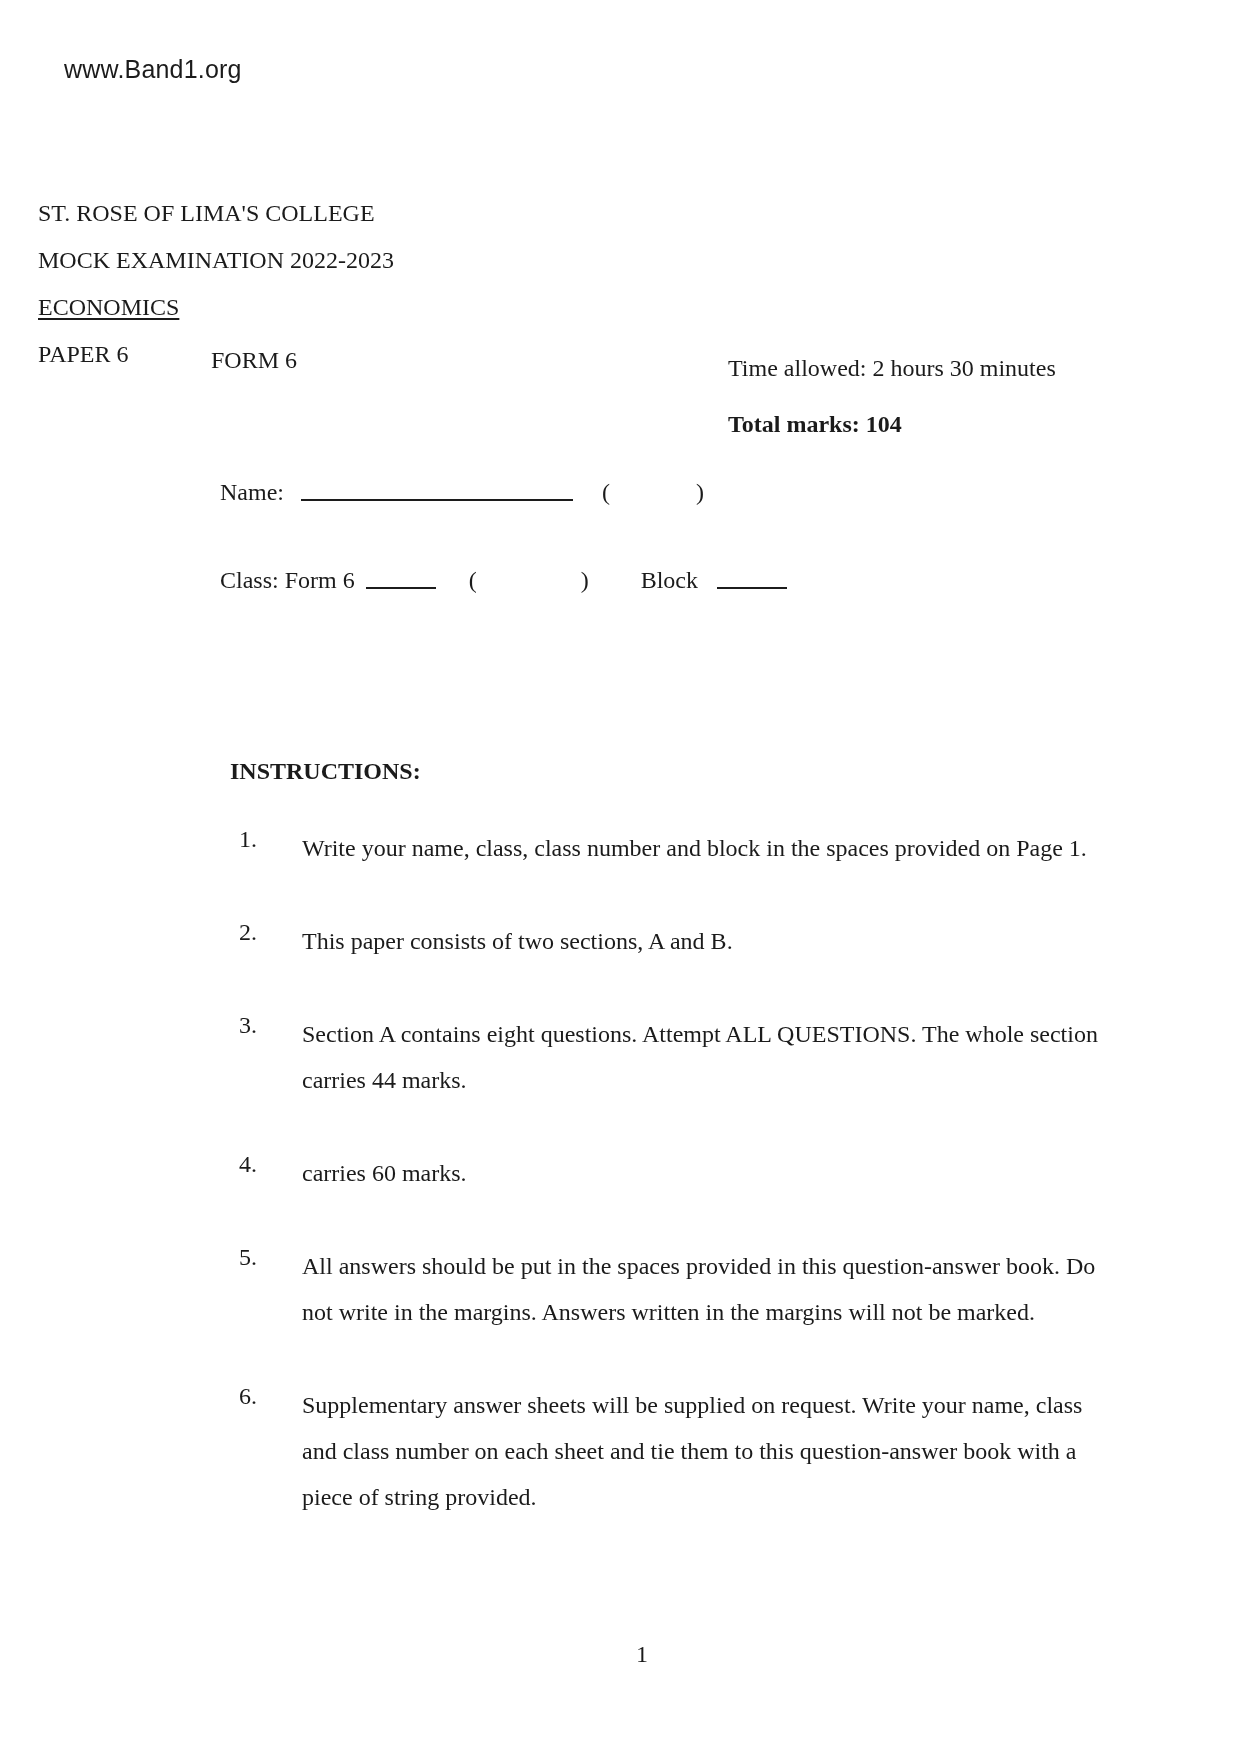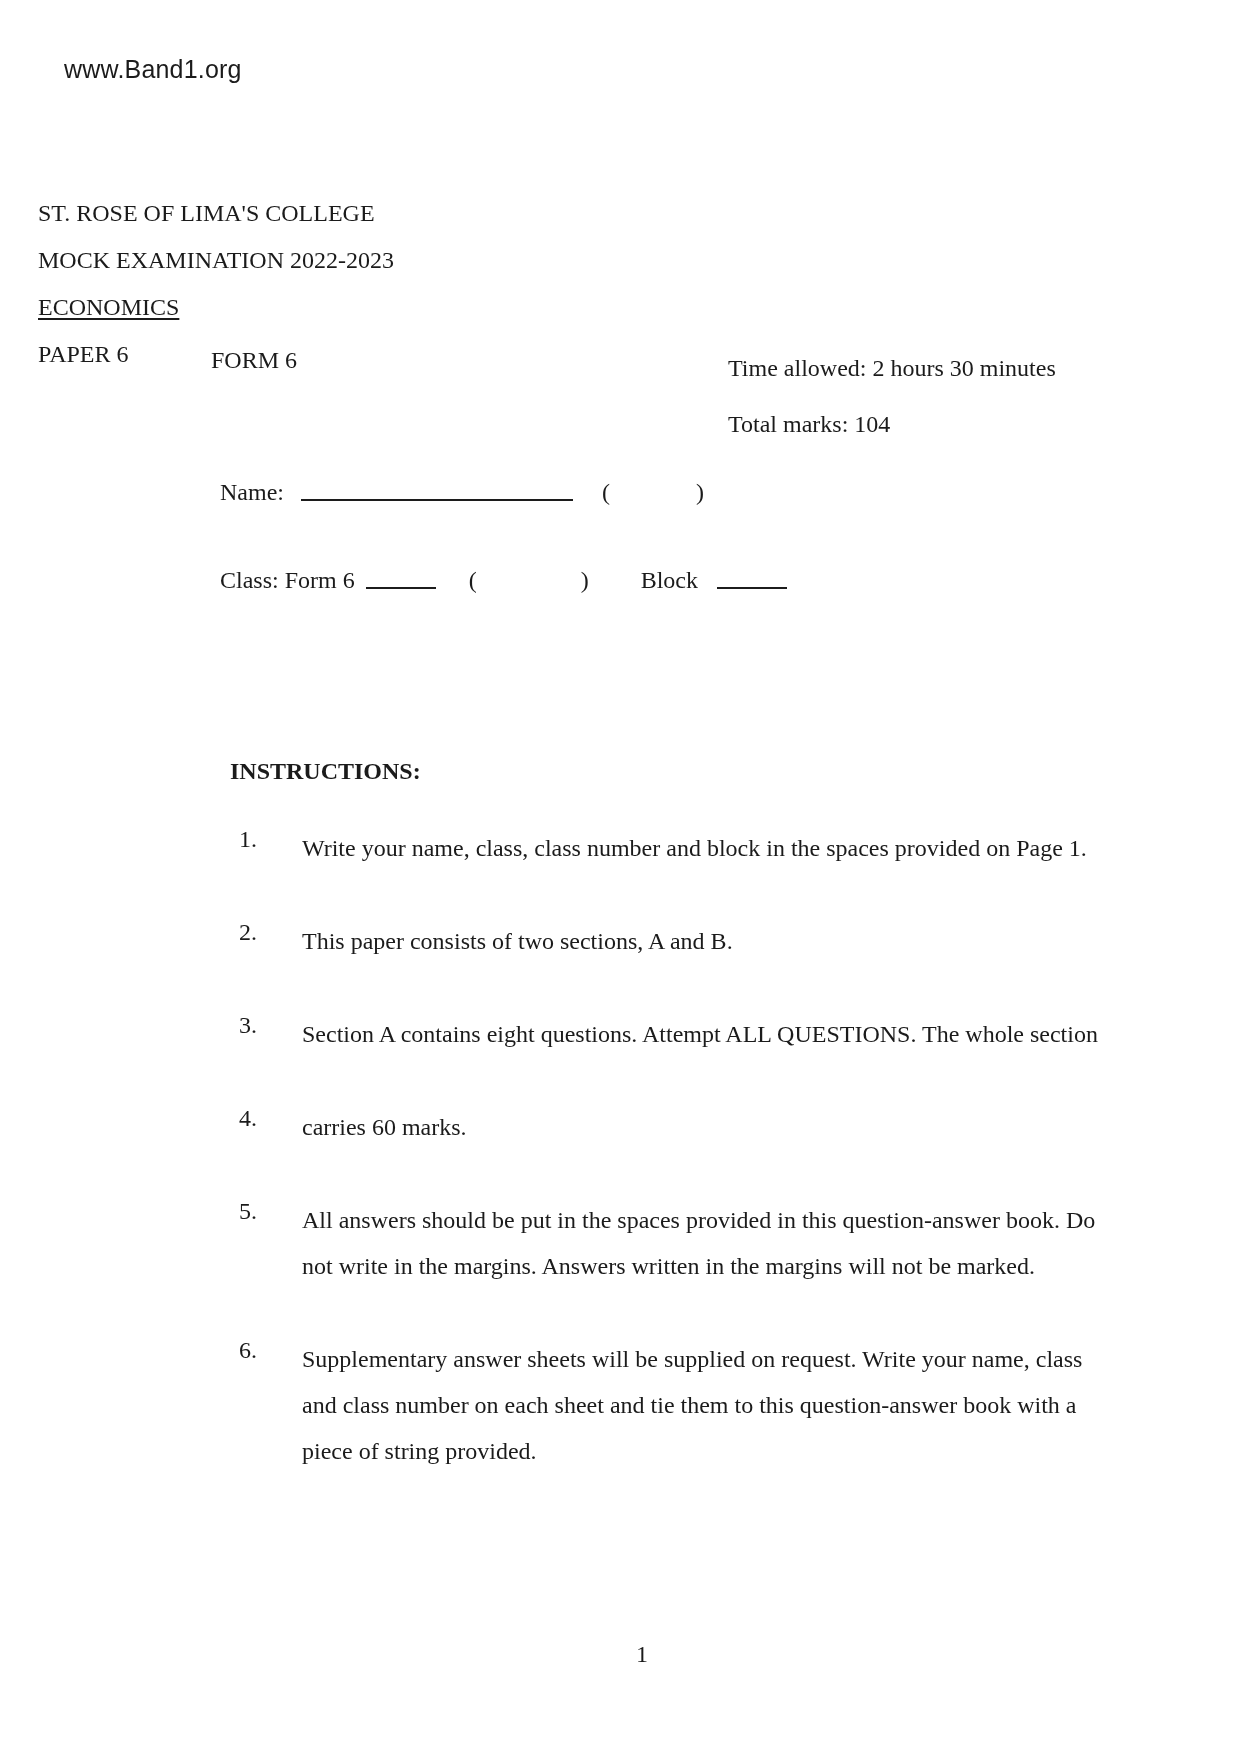--- a/index.html
+++ b/index.html
@@ -40,21 +40,21 @@
     position: absolute;
     left: 182px;
     top: 318px;
   }
   .time-block {
     position: absolute;
     left: 690px;
     top: 318px;
     line-height: 25px;
   }
-  .time-block .total-marks { margin-top: 17px; }
+  .time-block .total-marks { margin-top: 17px; font-weight: bold; }
   .name-row {
     position: absolute;
     left: 182px;
     top: 448px;
     white-space: nowrap;
   }
   .class-row {
     position: absolute;
     left: 182px;
     top: 536px;
@@ -150,20 +150,21 @@
       <span class="num">2.</span>
       <span class="itext">
         <span class="iline">This paper consists of two sections, A and B.</span>
       </span>
     </div>
 
     <div class="instruction-item">
       <span class="num">3.</span>
       <span class="itext">
         <span class="iline">Section A contains eight questions. Attempt ALL QUESTIONS. The whole section</span>
+        <span class="iline">carries 44 marks.</span>
       </span>
     </div>
 
     <div class="instruction-item">
       <span class="num">4.</span>
       <span class="itext">
         <span class="iline">carries 60 marks.</span>
       </span>
     </div>
 

